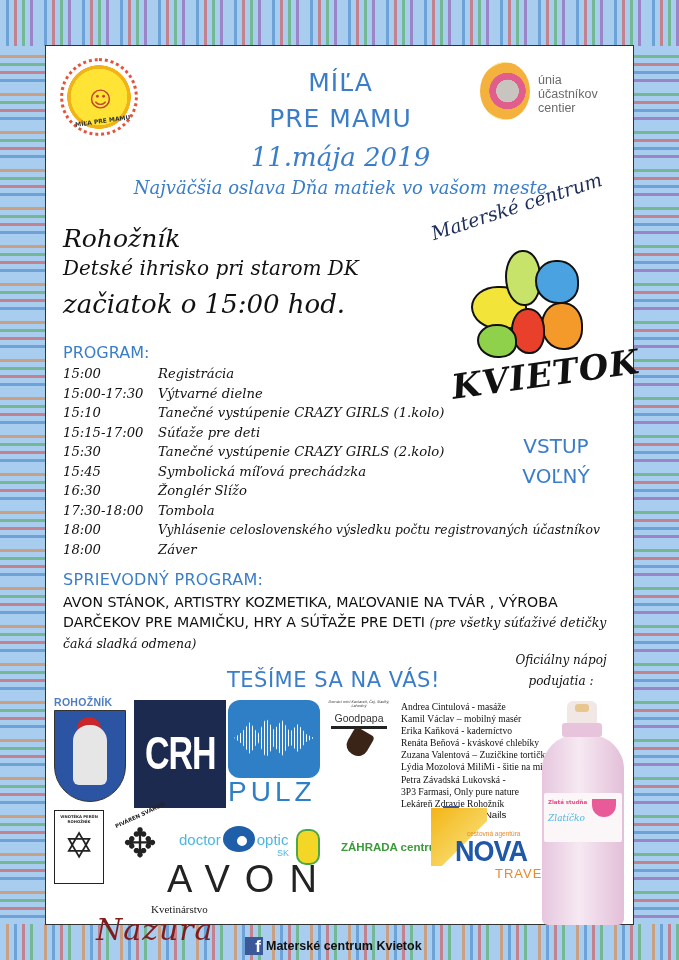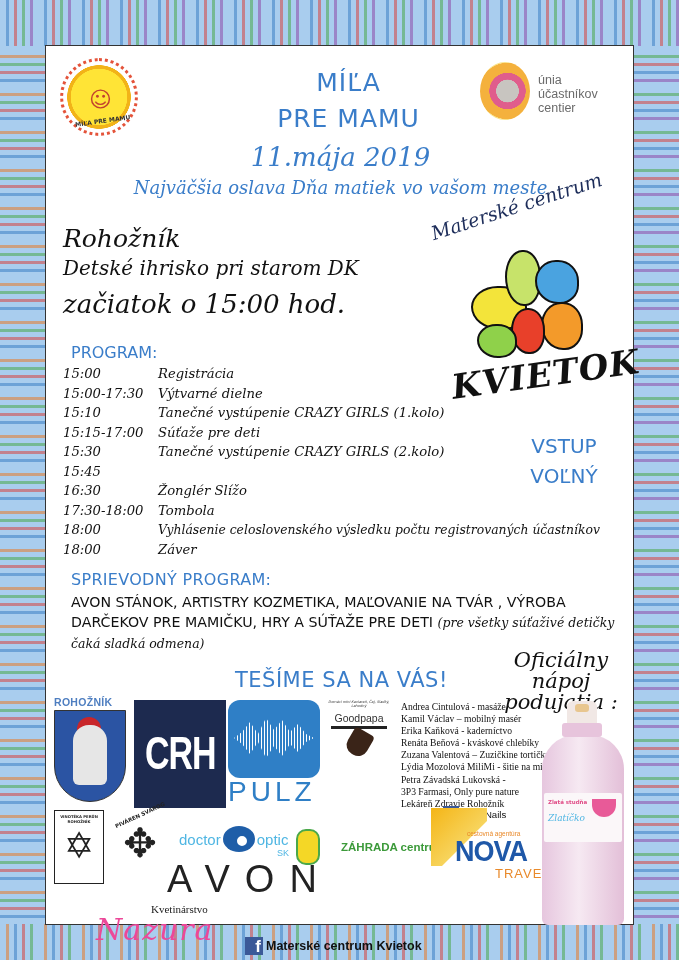--- a/index.html
+++ b/index.html
@@ -18,21 +18,21 @@
     background: repeating-linear-gradient(0deg, transparent 0 6px, #3b7fc4 6px 9px, transparent 9px 14px, #d7443f 14px 17px, transparent 17px 22px, #4aa84a 22px 25px, transparent 25px 30px, #e77b2a 30px 33px, transparent 33px 38px);
     opacity: .55; }
   .border-right { left: 633px; top: 46px; width: 46px; height: 878px;
     background: repeating-linear-gradient(0deg, transparent 0 6px, #8e4aa8 6px 9px, transparent 9px 14px, #3b7fc4 14px 17px, transparent 17px 22px, #d7443f 22px 25px, transparent 25px 30px, #4aa84a 30px 33px, transparent 33px 38px);
     opacity: .55; }
 
   .panel { position: absolute; left: 45px; top: 45px; width: 589px; height: 880px; background: #ffffff; border: 1px solid #333; }
   .abs { position: absolute; }
   .blue { color: #3a7dc9; }
   .hand { font-family: "DejaVu Serif", serif; font-style: italic; }
-  .marker { font-family: "DejaVu Sans", sans-serif; margin-left: 8px; }
+  .marker { font-family: "DejaVu Sans", sans-serif; }
 
   
   .sun { left: 14px; top: 12px; width: 78px; height: 78px; border-radius: 50%;
     background: radial-gradient(circle, #ffe436 0 55%, #f2b318 56% 62%, transparent 63%);
     border: 3px dotted #e4533a; }
   .sun .face { position:absolute; left: 26px; top: 26px; font-size: 22px; color: #c2412f; }
   .sun .ring { position:absolute; left: 12px; top: 56px; font-size: 6px; color:#333; font-weight:bold; transform: rotate(-8deg); }
 
   .umc-logo { left: 434px; top: 16px; width: 50px; height: 58px; border-radius: 50%;
     background: radial-gradient(circle at 55% 50%, #c8c5c0 0 28%, #e05d8c 29% 45%, #f4b13d 46% 70%, #f9e28a 71%); }
@@ -57,21 +57,21 @@
   .program .row { display: flex; white-space: nowrap; }
   .program .t { width: 95px; flex: none; }
 
   .vstup { left: 455px; top: 385px; width: 110px; text-align: center; font-size: 20px; line-height: 30px; }
 
   .spr-head { left: 17px; top: 524px; font-size: 16px; letter-spacing: .3px; }
   .spr-text { left: 17px; top: 546px; width: 560px; font-size: 14.2px; line-height: 20px; color: #111; }
   .spr-text .small { font-size: 12.5px; }
 
   .tesime { left: 181px; top: 622px; font-size: 21px; letter-spacing: .5px; }
-  .napoj { left: 445px; top: 604px; width: 140px; font-size: 21px; line-height: 21px; color: #111; text-align: center; }
+  .napoj { left: 445px; top: 604px; width: 140px; font-size: 12px; line-height: 21px; color: #111; text-align: center; }
 
   
   .rohoznik-logo { left: 8px; top: 650px; width: 76px; height: 112px; }
   .rohoznik-logo .lbl { font-family: "Liberation Sans", sans-serif; font-weight: bold; font-size: 10.5px; color: #4e7ec0; letter-spacing: .3px; }
   .rohoznik-logo .shield { margin-top: 2px; width: 72px; height: 92px; border: 1px solid #333; border-radius: 0 0 36px 36px; background: #2b54a3; position: relative; }
   .rohoznik-logo .knight { position:absolute; left: 18px; top: 14px; width: 34px; height: 60px; background: #e6e6e6; border-radius: 16px 16px 6px 6px; }
   .rohoznik-logo .plume { position:absolute; left: 22px; top: 6px; width: 24px; height: 14px; background: #c8262a; border-radius: 12px 12px 0 0; }
   .crh { left: 88px; top: 654px; width: 92px; height: 108px; background: #1d2a4f; }
   .crh span { position:absolute; left: 11px; top: 34px; font-family: "Liberation Sans", sans-serif; font-weight: bold; font-size: 34px; color: #fff; letter-spacing: -1px; transform: scaleY(1.35); }
   .pulz { left: 182px; top: 654px; width: 92px; height: 108px; }
@@ -100,21 +100,21 @@
   .pivaren .knot { font-size: 40px; line-height: 50px; color: #222; }
   .doctor { left: 133px; top: 780px; font-family: "Liberation Sans", sans-serif; color: #4fb6e3; font-size: 15px; display: flex; align-items: center; gap: 2px; }
   .doctor .eye { width: 32px; height: 26px; border-radius: 50%; background: #1f5ea8; position: relative; }
   .doctor .eye::after { content:""; position:absolute; left: 12px; top: 8px; width: 10px; height: 10px; border-radius: 50%; background: #fff; border: 2px solid #1f5ea8; }
   .doctor-sk { left: 231px; top: 802px; font-family: "Liberation Sans", sans-serif; color: #4fb6e3; font-size: 9px; }
   .zahrada { left: 250px; top: 783px; display: flex; align-items: center; gap: 21px; }
   .zahrada .mascot { width: 24px; height: 36px; border-radius: 10px; background: #f4d726; border: 2px solid #4aa84a; }
   .zahrada .lbl { font-family: "Liberation Sans", sans-serif; font-weight: bold; color: #3c9a3a; font-size: 11.5px; }
   .avon { left: 121px; top: 812px; font-family: "Liberation Sans", sans-serif; font-size: 38px; letter-spacing: 15px; color: #222; font-weight: normal; }
   .kvetinarstvo { left: 105px; top: 857px; font-family: "Liberation Serif", serif; font-size: 11px; color: #222; }
-  .nazura { left: 50px; top: 866px; font-family: "DejaVu Serif", serif; font-style: italic; font-size: 30px; color: #ec4899; letter-spacing: 1px; }
+  .nazura { left: 50px; top: 866px; font-family: "DejaVu Serif", serif; font-style: italic; font-size: 30px; color: #7f1d1d; letter-spacing: 1px; }
   .fb-kvietok { left: 199px; top: 891px; display: flex; align-items: center; gap: 3px; font-family: "Liberation Sans", sans-serif; font-weight: bold; font-size: 12.5px; color: #111; }
   .fb-kvietok .fb-icon { width: 18px; height: 18px; font-size: 17px; }
 
   .nova { left: 385px; top: 762px; width: 115px; height: 75px; }
   .nova .sun { position:absolute; left: 0; top: 0; width: 56px; height: 58px; background: linear-gradient(135deg, #f4b516 0%, #f7d45d 60%, transparent 61%); border: none; border-radius: 0; }
   .nova .sub { position:absolute; left: 36px; top: 22px; font-family: "Liberation Sans", sans-serif; font-size: 6.5px; color: #e98a2b; }
   .nova .main { position:absolute; left: 24px; top: 28px; font-family: "Liberation Sans", sans-serif; font-weight: bold; font-size: 27px; color: #1f58a8; letter-spacing: -1px; transform: scaleY(1.1); }
   .nova .travel { position:absolute; left: 64px; top: 58px; font-family: "Liberation Sans", sans-serif; font-size: 13px; color: #e98a2b; letter-spacing: 1px; }
 
   .bottle { left: 494px; top: 655px; width: 86px; height: 226px; }
@@ -185,20 +185,21 @@
     <div class="row">
         <span class="t">15:15-17:00</span>
         <span>Súťaže pre deti</span>
       </div>
     <div class="row">
         <span class="t">15:30</span>
         <span>Tanečné vystúpenie CRAZY GIRLS (2.kolo)</span>
       </div>
     <div class="row">
         <span class="t">15:45</span>
+        <span>Symbolická míľová prechádzka</span>
       </div>
     <div class="row">
         <span class="t">16:30</span>
         <span>Žonglér Slížo</span>
       </div>
     <div class="row">
         <span class="t">17:30-18:00</span>
         <span>Tombola</span>
       </div>
     <div class="row">

